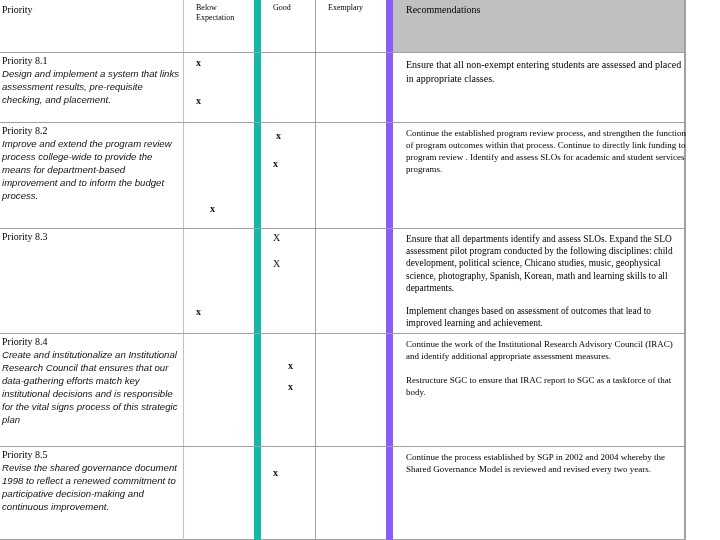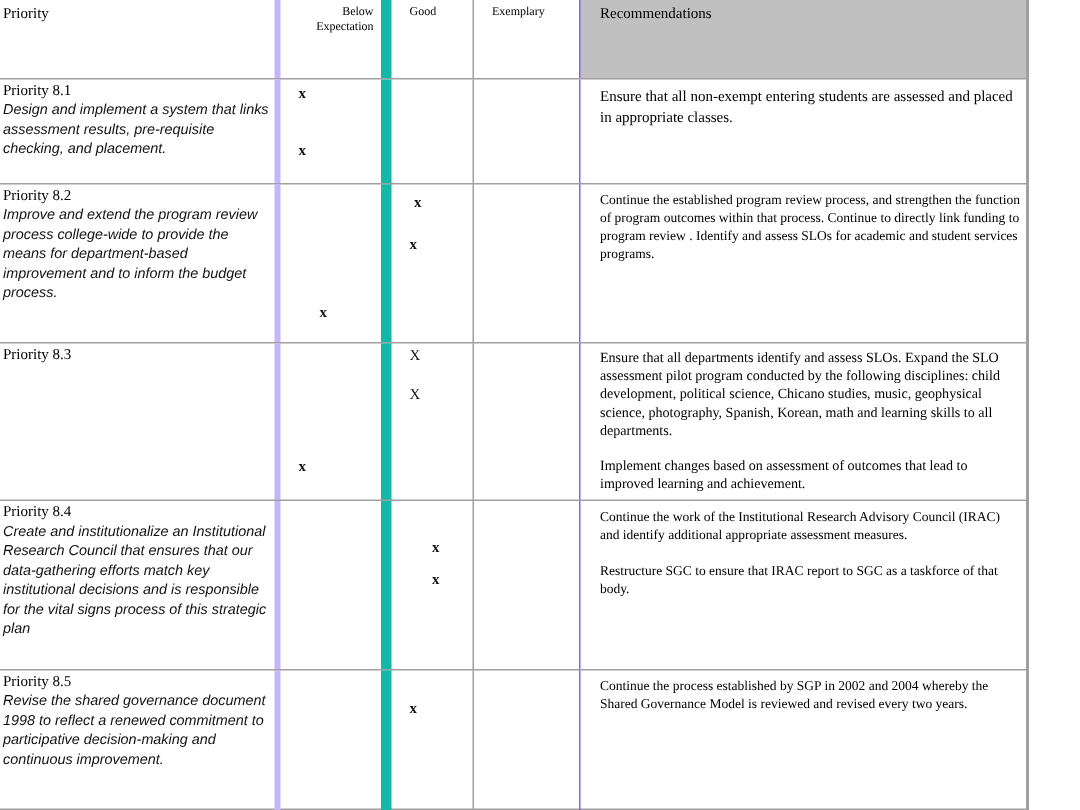--- a/index.html
+++ b/index.html
@@ -1,24 +1,24 @@
 <!DOCTYPE html>
 <html><head>
 <meta charset="utf-8">
 <style>
   html, body { margin:0; padding:0; background:#ffffff; }
   body { width:720px; height:540px; overflow:hidden; position:relative; }
   .tbl { position:absolute; left:0; top:0; width:684px; height:539px; border-right:2px solid #a0a0a0; border-bottom:1px solid #a0a0a0; }
   .row { position:absolute; left:0; width:684px; border-top:1px solid #a0a0a0; }
   .cell { position:absolute; top:0; bottom:0; box-sizing:border-box; }
   .c-pri { left:0; width:183px; }
-  .c-be { left:183px; width:71px; border-left:4px solid #c4b5fd;text-align:right; }
+  .c-be { left:183px; width:71px; border-left:1px solid #c4b5fd; }
   .c-gd { left:254px; width:61px; border-left:7px solid #14b8a6; }
   .c-ex { left:315px; width:71px; border-left:1px solid #a0a0a0; }
-  .c-rec { left:386px; width:298px; border-left:1px solid #8b5cf6; }
+  .c-rec { left:386px; width:298px; border-left:7px solid #8b5cf6; }
   .hdr .c-rec { background:#c0c0c0; }
   .serif { font-family:"Liberation Serif", "DejaVu Serif", serif; color:#000; }
   .h-pri { position:absolute; left:2px; top:4px; font-size:10px; }
   .h-small { position:absolute; left:12px; top:3px; font-size:8px; line-height:10px; }
   .h-rec { position:absolute; left:13px; top:4px; font-size:10px; }
   .ptitle { position:absolute; left:2px; top:2px; font-size:10px; line-height:12px; }
   .pdesc { position:absolute; left:2px; top:14px; width:178px; font-family:"Liberation Sans", "DejaVu Sans", sans-serif; font-style:italic; font-size:9.6px; line-height:13px; color:#111; }
   .mark { position:absolute; font-family:"Liberation Serif", serif; font-size:10px; font-weight:bold; color:#111; }
   .rec { position:absolute; left:13px; width:280px; }
   .rec p { margin:0; }

